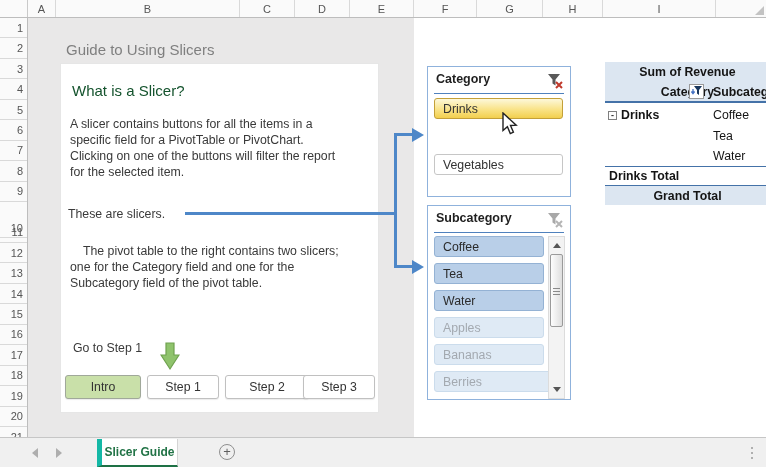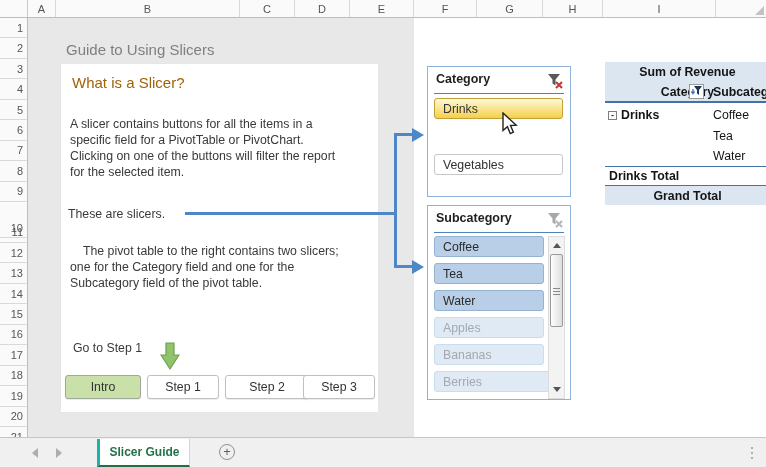--- a/index.html
+++ b/index.html
@@ -12,21 +12,21 @@
            display:flex;align-items:center;justify-content:center;box-sizing:border-box;}
   .corner{top:0;left:0;width:28px;height:17px;background:#fafafa;border-right:1px solid #c9c9c9;box-sizing:border-box;}
   .corner-tri{position:absolute;right:2px;bottom:2px;width:0;height:0;border-bottom:9px solid #c3c3c3;border-left:9px solid transparent;}
   .rowstrip{top:18px;left:0;width:28px;height:419px;background:#fafafa;border-right:1px solid #bdbdbd;box-sizing:border-box;overflow:hidden;}
   .rowcell{position:absolute;left:0;width:27px;border-bottom:1px solid #d9d9d9;color:#555;font-size:11px;
            display:flex;align-items:center;justify-content:flex-end;padding-right:4px;box-sizing:border-box;}
   .grayzone{left:28px;top:18px;width:386px;height:419px;background:#e9e8e8;}
   
   .card{left:60px;top:63px;width:319px;height:350px;background:#fff;border:1px solid #e6e6e6;box-sizing:border-box;}
   .guide-title{left:66px;top:41px;font-size:15px;color:#7f7f7f;}
-  .card-heading{left:72px;top:74px;font-size:15px;color:#a16207;}
+  .card-heading{left:72px;top:82px;font-size:15px;color:#14532d;}
   .bodyline{font-size:12.3px;color:#3a3a3a;line-height:15.6px;white-space:nowrap;}
   
   .aline{background:#4e87c8;}
   .ahead{width:0;height:0;border-left:12px solid #4e87c8;border-top:7px solid transparent;border-bottom:7px solid transparent;}
   
   .slicer{background:#fff;border:1px solid #8fb2dc;box-sizing:border-box;}
   .slicer-title{position:absolute;left:8px;top:5px;font-size:12.5px;font-weight:bold;color:#1f1f1f;}
   .slicer-rule{position:absolute;left:6px;right:6px;top:26px;height:1px;background:#4f81bd;}
   .sbtn{position:absolute;left:6px;height:21px;border-radius:3px;box-sizing:border-box;font-size:12.3px;
         display:flex;align-items:center;padding-left:8px;border:1px solid #c6c6c6;background:#fff;color:#333;}
@@ -46,21 +46,21 @@
   .pv-bold{font-weight:bold;}
   .collapse-box{display:inline-block;width:9px;height:9px;border:1px solid #7f7f7f;background:#fdfdfd;color:#333;
                 font-size:9px;line-height:7px;text-align:center;margin-right:4px;box-sizing:border-box;}
   .funnelbox{position:absolute;left:84px;top:2px;width:15px;height:15px;background:#fff;border:1px solid #9a9a9a;box-sizing:border-box;}
   
   .navbtn{position:absolute;top:375px;height:24px;border-radius:3px;box-sizing:border-box;font-size:12.3px;color:#333;
           display:flex;align-items:center;justify-content:center;background:#fff;border:1px solid #c0c0c0;box-shadow:0 1px 1px rgba(0,0,0,0.08);}
   .navbtn.green{background:#c9e0a9;border:1px solid #a0a89a;}
   
   .tabstrip{left:0;top:437px;width:766px;height:30px;background:#f0f0f0;border-top:1px solid #c6c6c6;box-sizing:border-box;}
-  .sheettab{position:absolute;left:97px;top:1px;width:93px;height:28px;background:#fff;border-left:3px solid #14b8a6;border-right:1px solid #d4d4d4;
+  .sheettab{position:absolute;left:97px;top:1px;width:81px;height:28px;background:#fff;border-left:5px solid #14b8a6;border-right:1px solid #d4d4d4;
             border-bottom:2px solid #1e7145;box-sizing:border-box;display:flex;align-items:center;justify-content:center;
             font-size:12px;font-weight:bold;color:#217346;}
   .tstri{position:absolute;top:10px;width:0;height:0;}
   .plusbtn{position:absolute;left:219px;top:6px;width:16px;height:16px;border:1px solid #8f8f8f;border-radius:50%;box-sizing:border-box;
            color:#5f5f5f;font-size:13px;line-height:13px;text-align:center;}
   .dots{position:absolute;left:751px;top:9px;display:flex;flex-direction:column;gap:3px;}
   .dots div{width:2px;height:2px;border-radius:50%;background:#9a9a9a;}
 </style>
 </head>
 <body>

